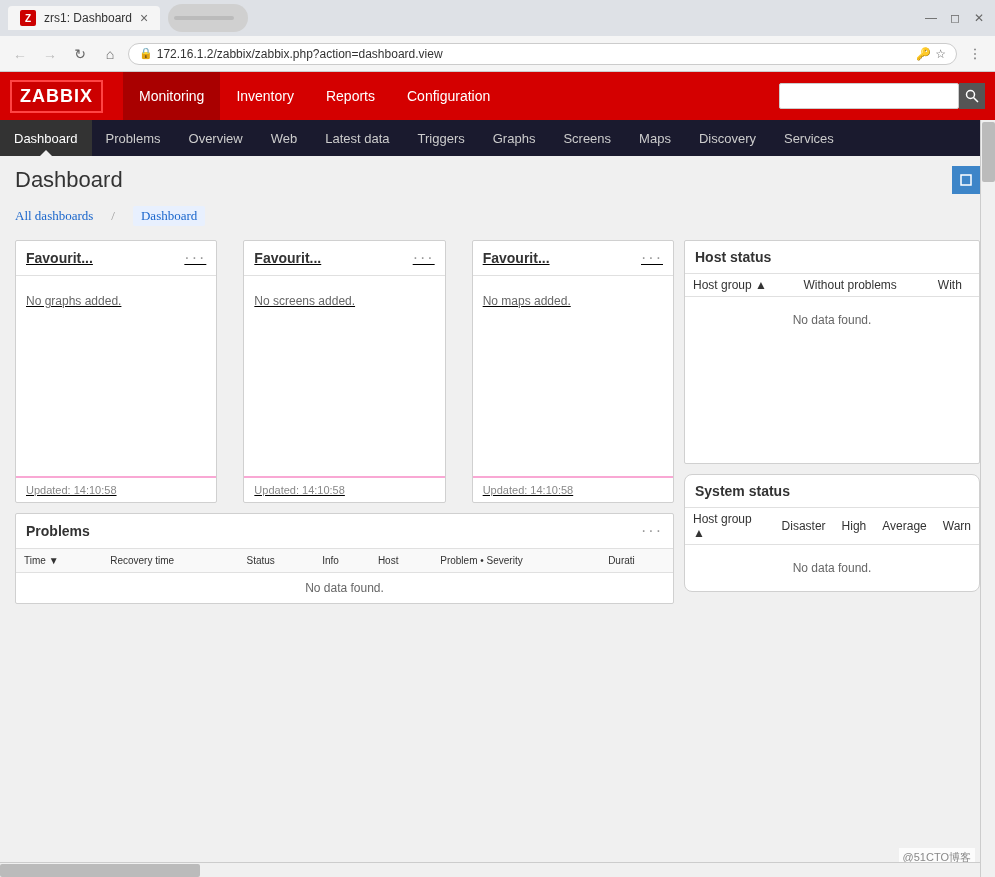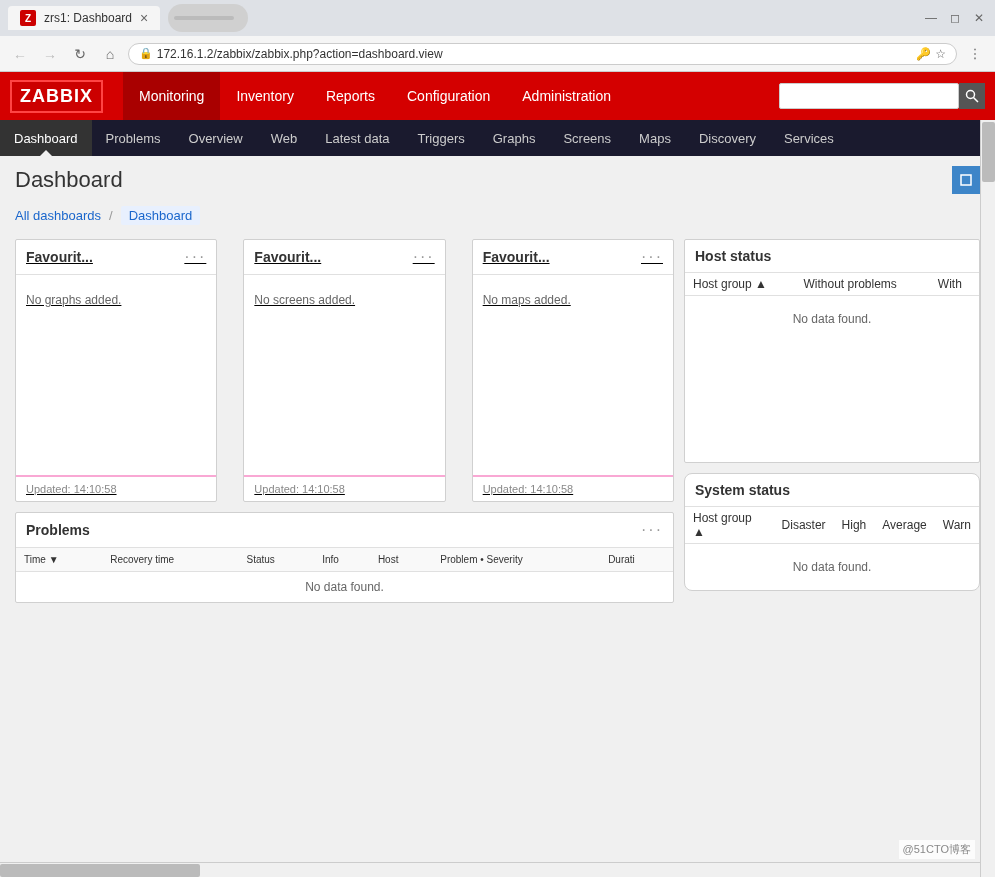--- a/index.html
+++ b/index.html
@@ -41,21 +41,21 @@
     .sub-nav-item { color: #ccc; padding: 0 14px; height: 36px; display: flex; align-items: center; font-size: 13px; cursor: pointer; text-decoration: none; }
     .sub-nav-item.active { background: #333; color: white; position: relative; }
     .sub-nav-item.active::after { content: ''; position: absolute; bottom: 0; left: 50%; transform: translateX(-50%); border-left: 6px solid transparent; border-right: 6px solid transparent; border-bottom: 6px solid #f0f0f0; }
 
     
     .page-content { background: #f0f0f0; padding: 10px 15px; min-height: calc(877px - 160px); }
     .page-title { font-size: 22px; font-weight: normal; color: #333; margin-bottom: 12px; display: flex; align-items: center; justify-content: space-between; }
     .page-title-btn { background: #3d85c8; width: 28px; height: 28px; display: flex; align-items: center; justify-content: center; color: white; cursor: pointer; }
 
     
-    .breadcrumb { display: flex; align-items: center; gap: 8px; margin-bottom: 14px; font-size: 13px; }
+    .breadcrumb { display: flex; align-items: center; gap: 18px; margin-bottom: 14px; font-size: 13px; font-family: Liberation Serif, serif; }
     .breadcrumb a { color: #1a66cc; text-decoration: none; }
     .breadcrumb-sep { color: #999; }
     .breadcrumb-current { color: #1a66cc; background: #e8f0fe; padding: 2px 8px; border-radius: 2px; }
 
     
     .dashboard-grid { display: flex; gap: 10px; }
     .left-col { flex: 1; min-width: 0; }
     .right-col { width: 296px; flex-shrink: 0; }
 
     
@@ -126,21 +126,20 @@
 
 <div class="zabbix-app">
 
   <div class="top-nav">
     <div class="zabbix-logo">ZABBIX</div>
     <div class="top-menu">
       <a class="top-menu-item active">Monitoring</a>
       <a class="top-menu-item">Inventory</a>
       <a class="top-menu-item">Reports</a>
       <a class="top-menu-item">Configuration</a>
-      <a class="top-menu-item">Administration</a>
     </div>
     <div class="search-box">
       <input class="search-input" type="text" style="">
       <button class="search-btn">
         <svg width="14" height="14" viewBox="0 0 14 14" fill="white">
           <circle cx="5.5" cy="5.5" r="4" stroke="white" stroke-width="1.5" fill="none"></circle>
           <line x1="8.5" y1="8.5" x2="13" y2="13" stroke="white" stroke-width="1.5"></line>
         </svg>
       </button>
     </div>
@@ -291,21 +290,21 @@
                   <td colspan="5" style="text-align:center; padding:16px; color:#666;">No data found.</td>
                 </tr>
               </tbody>
             </table>
           </div>
         </div>
 
       </div>
     </div>
 
-    <div style="position: fixed; bottom: 18px; right: 20px; font-size: 11px; color: #888; background: rgba(255,255,255,0.8); padding: 2px 4px;">@51CTO博客</div>
+    <div style="position: fixed; bottom: 10px; right: 20px; font-size: 11px; color: #888; background: rgba(255,255,255,0.8); padding: 2px 4px;">@51CTO博客</div>
 
     <div style="position: fixed; right: 0; top: 120px; bottom: 0; width: 15px; background: #f0f0f0; border-left: 1px solid #ccc;">
       <div class="scrollbar-thumb"></div>
     </div>
 
     <div style="position: fixed; bottom: 0; left: 0; right: 15px; height: 15px; background: #f0f0f0; border-top: 1px solid #ccc;">
       <div style="width: 200px; height: 13px; background: #bbb; margin: 1px 0; border-radius: 2px;"></div>
     </div>
 
   </div>

